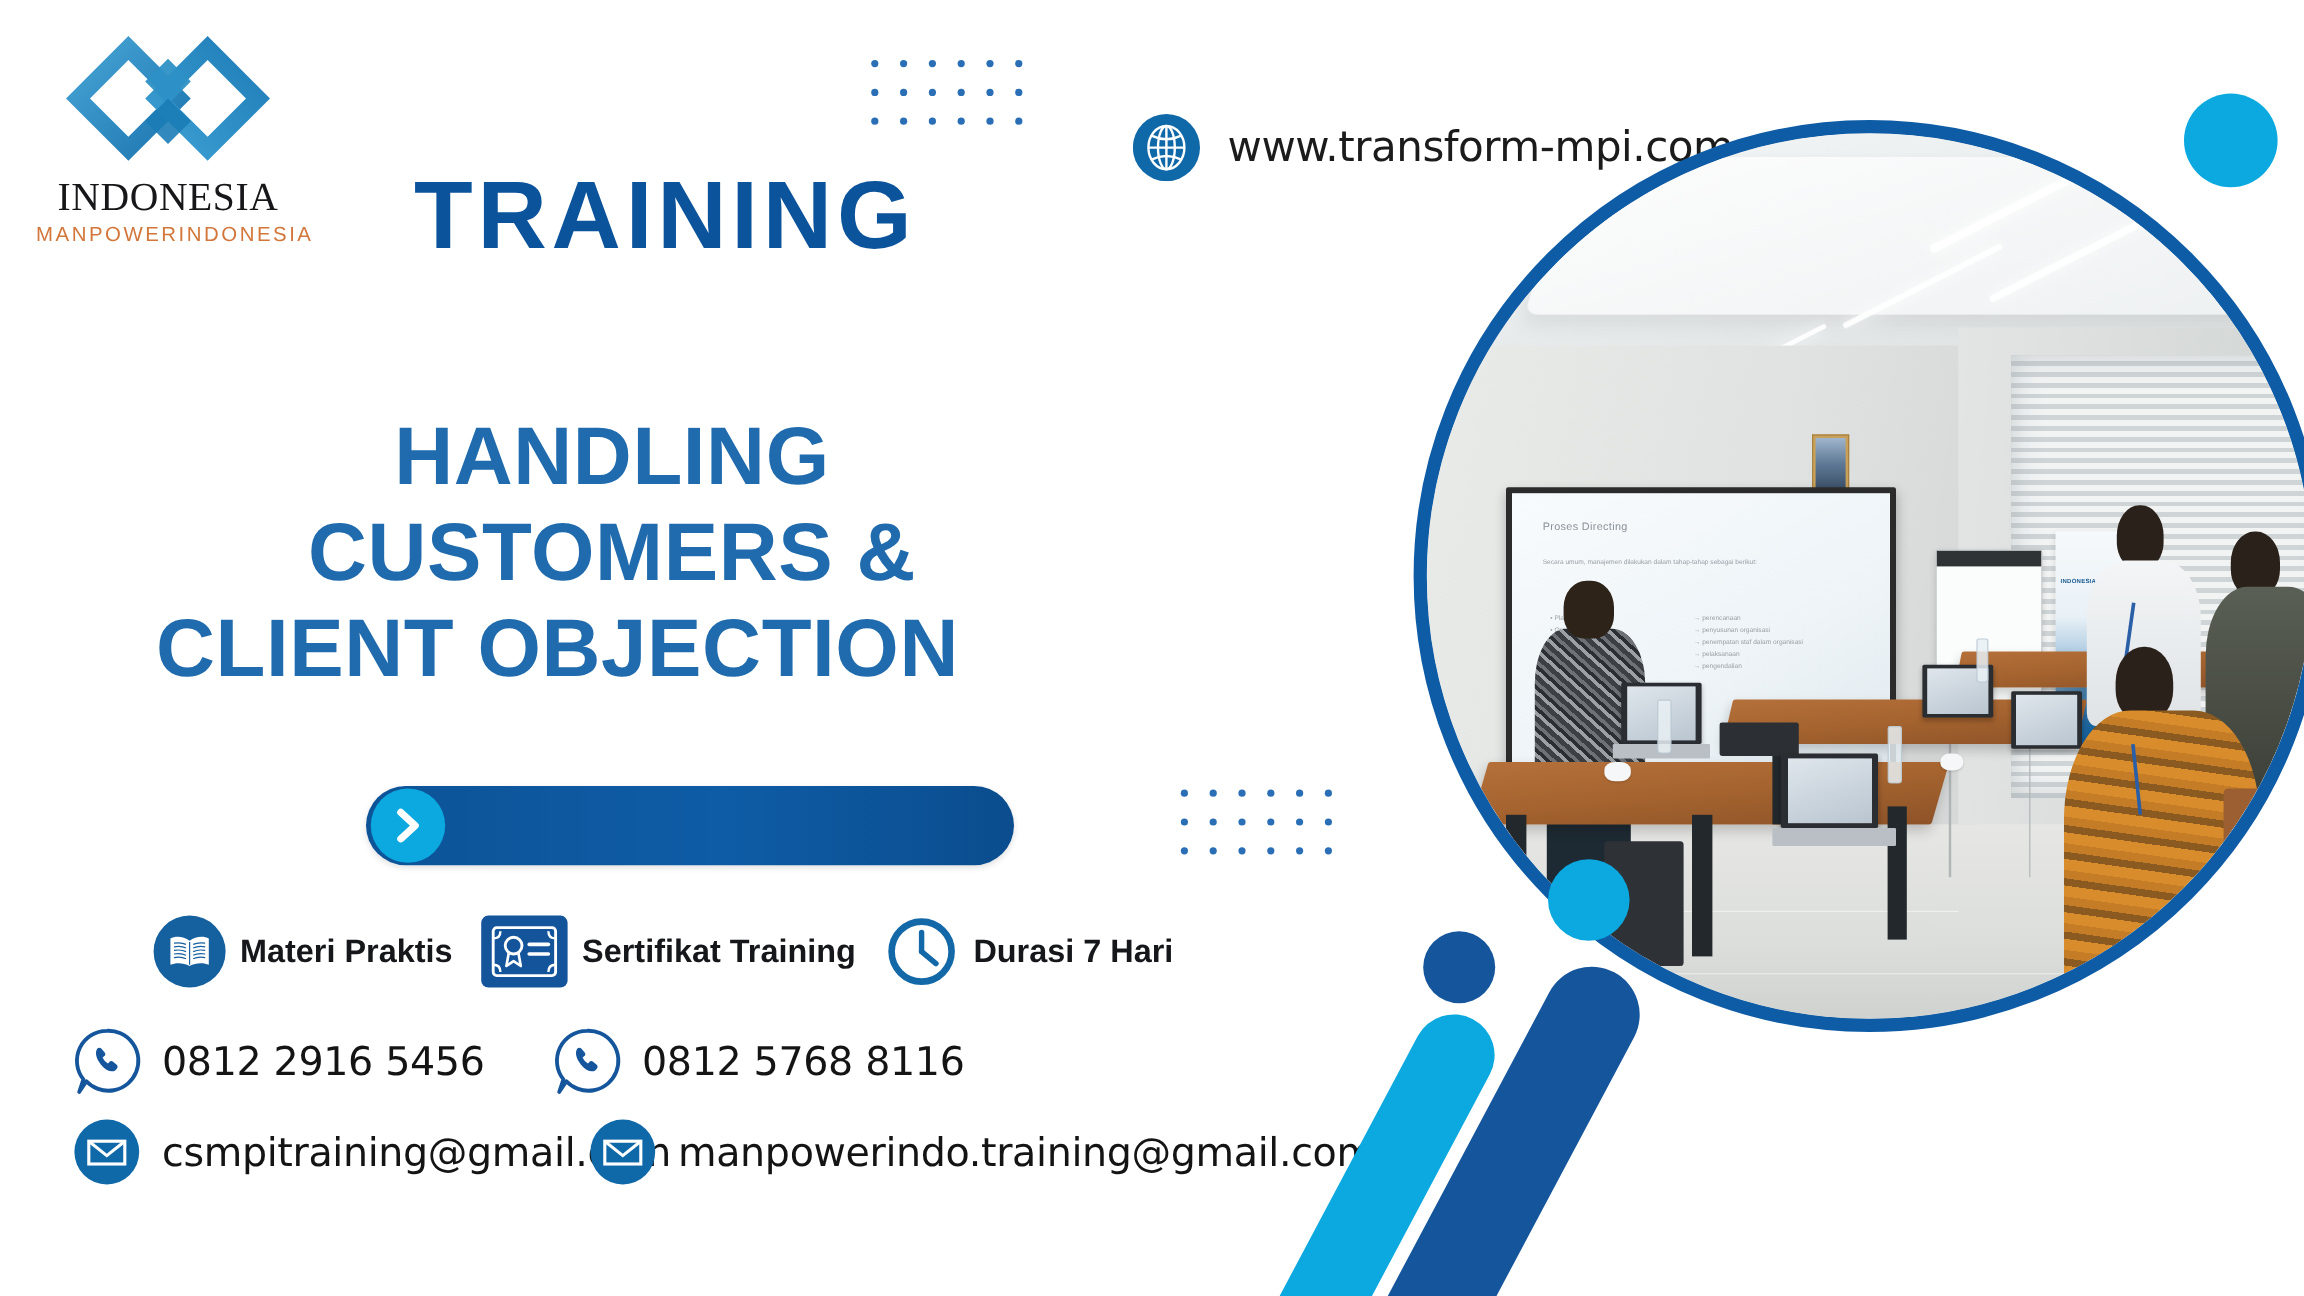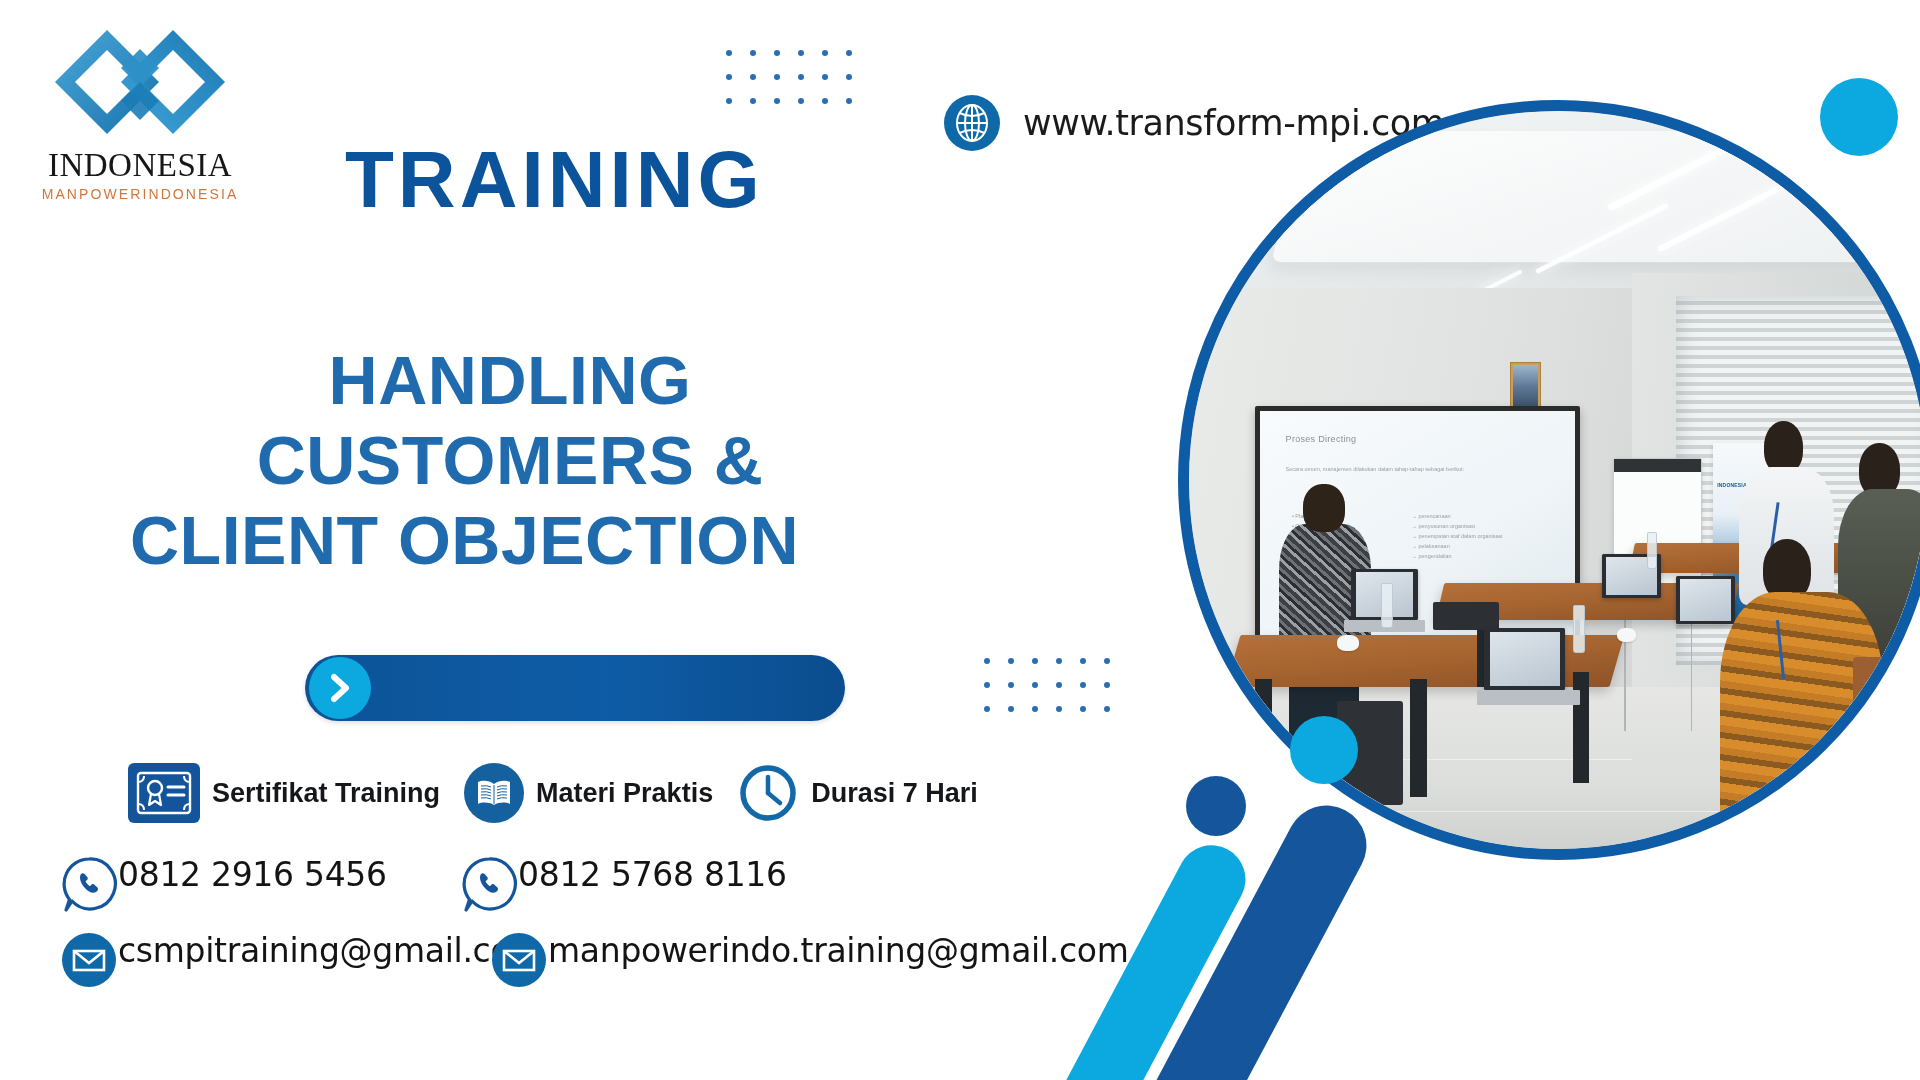--- a/index.html
+++ b/index.html
@@ -40,21 +40,21 @@
     font-family: "Liberation Serif", serif;
     font-size: 33px;
     letter-spacing: 0.5px;
     color: #17171a;
     line-height: 1;
     margin-top: 2px;
     white-space: nowrap;
   }
   .logo-sub {
     font-family: "Liberation Sans", sans-serif;
-    font-size: 14px;
+    font-size: 17px;
     letter-spacing: 2.1px;
     color: #d2763a;
     margin-top: 4px;
     white-space: nowrap;
   }
 
   
   .dot-grid { position: absolute; display: grid; gap: 18px 18px; }
   .dot-grid span {
     width: 6px; height: 6px; border-radius: 50%;
@@ -178,21 +178,21 @@
   .badge-circle svg, .badge-square svg, .badge-plain svg { display: block; }
 
   
   .contact-grid {
     position: absolute;
     left: 60px;
     top: 855px;
     width: 1070px;
   }
   .contact-row { display: flex; align-items: center; margin-bottom: 18px; }
-  .contact-item { display: flex; align-items: flex-start; }
+  .contact-item { display: flex; align-items: center; gap: 17px; }
   .contact-item .ci-icon { width: 58px; height: 58px; flex: 0 0 auto; display: block; }
   .contact-text {
     font-family: "DejaVu Sans", sans-serif;
     font-size: 33px;
     color: #141414;
     white-space: nowrap;
     letter-spacing: -0.3px;
   }
   #phone-1 { width: 400px; }
   #email-1 { width: 430px; }
@@ -480,34 +480,20 @@
 
   <div class="cta">
     <div class="cta-arrow">
       <svg viewBox="0 0 30 30" xmlns="http://www.w3.org/2000/svg">
         <path d="M9 4 L21 15 L9 26" fill="none" stroke="#ffffff" stroke-width="6" stroke-linecap="round" stroke-linejoin="round"></path>
       </svg>
     </div>
   </div>
 
   <div class="features">
-
-    <div class="feature">
-      <div class="badge-square">
-        <svg width="56" height="44" viewBox="0 0 56 44" xmlns="http://www.w3.org/2000/svg">
-          <rect x="2" y="2" width="52" height="40" rx="3" fill="none" stroke="#ffffff" stroke-width="2.4"></rect>
-          <path d="M2 11 Q8 11 8 5 M54 11 Q48 11 48 5 M2 33 Q8 33 8 39 M54 33 Q48 33 48 39" fill="none" stroke="#ffffff" stroke-width="2"></path>
-          <circle cx="19" cy="17" r="7" fill="none" stroke="#ffffff" stroke-width="2.4"></circle>
-          <path d="M15 23 L13 34 L19 30 L25 34 L23 23" fill="none" stroke="#ffffff" stroke-width="2.2" stroke-linejoin="round"></path>
-          <line x1="32" y1="16" x2="48" y2="16" stroke="#ffffff" stroke-width="3" stroke-linecap="round"></line>
-          <line x1="32" y1="24" x2="48" y2="24" stroke="#ffffff" stroke-width="3" stroke-linecap="round"></line>
-        </svg>
-      </div>
-      <div class="feature-label">Sertifikat Training</div>
-    </div>
 
     <div class="feature">
       <div class="badge-circle">
         <svg width="38" height="32" viewBox="0 0 38 32" xmlns="http://www.w3.org/2000/svg">
           <path d="M19 7 C14 3 7 3 3 5 L3 27 C7 25 14 25 19 28 C24 25 31 25 35 27 L35 5 C31 3 24 3 19 7 Z" fill="#ffffff"></path>
           <g stroke="#15609f" stroke-width="1" fill="none">
             <line x1="19" y1="8" x2="19" y2="27"></line>
             <path d="M6 9 Q12 8 16 10"></path>
               <path d="M6 12 Q12 11 16 13"></path>
             <path d="M6 15 Q12 14 16 16"></path>
@@ -518,20 +504,34 @@
             <path d="M32 15 Q26 14 22 16"></path>
               <path d="M32 18 Q26 17 22 19"></path>
             <path d="M32 21 Q26 20 22 22"></path>
           </g>
         </svg>
       </div>
       <div class="feature-label">Materi Praktis</div>
     </div>
 
     <div class="feature">
+      <div class="badge-square">
+        <svg width="56" height="44" viewBox="0 0 56 44" xmlns="http://www.w3.org/2000/svg">
+          <rect x="2" y="2" width="52" height="40" rx="3" fill="none" stroke="#ffffff" stroke-width="2.4"></rect>
+          <path d="M2 11 Q8 11 8 5 M54 11 Q48 11 48 5 M2 33 Q8 33 8 39 M54 33 Q48 33 48 39" fill="none" stroke="#ffffff" stroke-width="2"></path>
+          <circle cx="19" cy="17" r="7" fill="none" stroke="#ffffff" stroke-width="2.4"></circle>
+          <path d="M15 23 L13 34 L19 30 L25 34 L23 23" fill="none" stroke="#ffffff" stroke-width="2.2" stroke-linejoin="round"></path>
+          <line x1="32" y1="16" x2="48" y2="16" stroke="#ffffff" stroke-width="3" stroke-linecap="round"></line>
+          <line x1="32" y1="24" x2="48" y2="24" stroke="#ffffff" stroke-width="3" stroke-linecap="round"></line>
+        </svg>
+      </div>
+      <div class="feature-label">Sertifikat Training</div>
+    </div>
+
+    <div class="feature">
       <div class="badge-plain">
         <svg width="58" height="58" viewBox="0 0 58 58" xmlns="http://www.w3.org/2000/svg">
           <circle cx="29" cy="29" r="25" fill="#ffffff" stroke="#1368a8" stroke-width="5.5"></circle>
           <line x1="29" y1="29" x2="29" y2="13" stroke="#1368a8" stroke-width="4.5" stroke-linecap="round"></line>
           <line x1="29" y1="29" x2="41" y2="39" stroke="#1368a8" stroke-width="4.5" stroke-linecap="round"></line>
         </svg>
       </div>
       <div class="feature-label">Durasi 7 Hari</div>
     </div>
 

